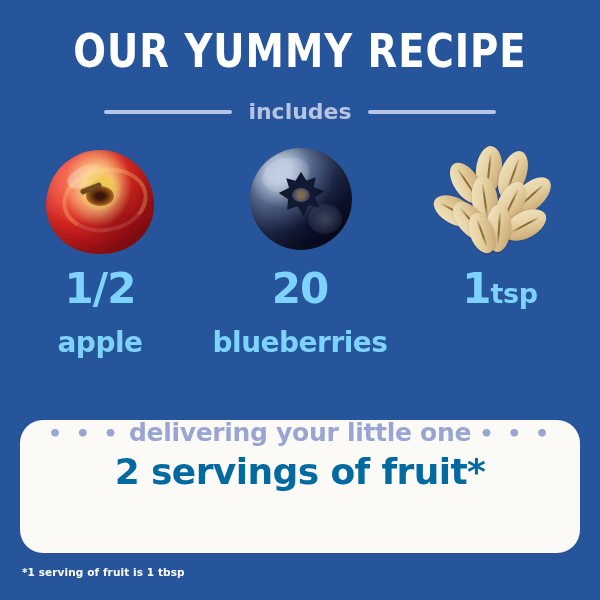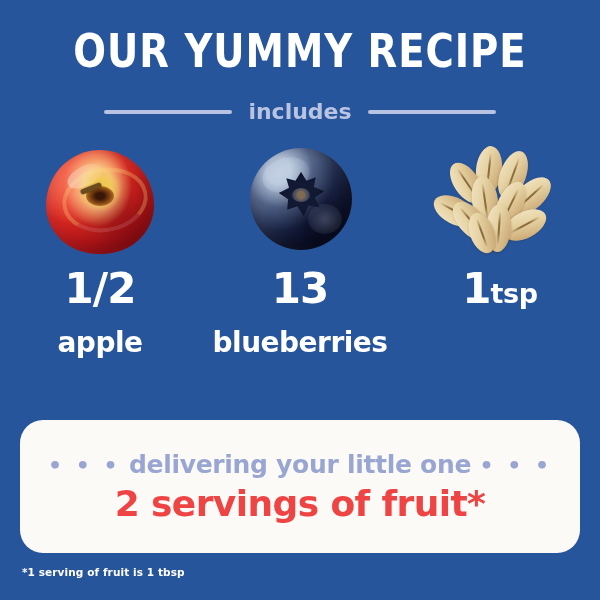--- a/index.html
+++ b/index.html
@@ -50,21 +50,21 @@
     display:flex;
   }
   .col{
     flex:1 1 0;position:relative;
     display:flex;flex-direction:column;align-items:center;
   }
   .art{
     width:120px;height:118px;position:relative;
   }
   .labels{
-    margin-top:8px;text-align:center;color:#ffffff;
+    margin-top:8px;text-align:center;color:#7dd3fc;
     font-family:"DejaVu Sans", sans-serif;font-weight:bold;
     line-height:0.98;
   }
   .big{
     font-size:42px;letter-spacing:-1px;display:inline-block;
   }
   .unit{
     font-size:27px;letter-spacing:-0.4px;display:inline-block;
     vertical-align:baseline;
   }
@@ -153,31 +153,31 @@
     content:"";position:absolute;left:50%;top:14%;width:2px;height:72%;
     transform:translateX(-50%);
     background:linear-gradient(180deg, rgba(140,104,52,0.0), rgba(126,92,44,0.85) 35%, rgba(126,92,44,0.85) 65%, rgba(140,104,52,0.0));
     border-radius:2px;
   }
 
   
   .card{
     position:absolute;left:20px;top:420px;width:560px;height:133px;
     background:#FBFAF7;border-radius:23px;
-    display:flex;flex-direction:column;align-items:center;justify-content:center;
+    display:flex;flex-direction:column;align-items:center;
   }
   .card .delivering{
     color:#9AA6D2;
     font-family:"DejaVu Sans", sans-serif;font-weight:bold;
     font-size:25px;letter-spacing:-0.3px;line-height:1;
     white-space:nowrap;
   }
   .card .delivering .dots{letter-spacing:3px;font-size:22px;}
   .card .servings{
-    color:#ef4444;
+    color:#0369a1;
     font-family:"DejaVu Sans", sans-serif;font-weight:bold;
     font-size:36px;letter-spacing:-0.6px;line-height:1;
     margin-top:9px;white-space:nowrap;
   }
 
   
   .footnote{
     position:absolute;left:22px;top:566px;
     color:#FFFFFF;
     font-family:"DejaVu Sans", sans-serif;font-weight:bold;
@@ -216,21 +216,21 @@
   <div class="col">
     <div class="art">
       <div class="berry">
         <div class="bloom"></div>
         <div class="bloom2"></div>
         <div class="crown"></div>
         <div class="calyx"></div>
       </div>
     </div>
     <div class="labels">
-      <span class="big">13</span>
+      <span class="big">20</span>
       <span class="word">blueberries</span>
     </div>
   </div>
 
   <div class="col">
     <div class="art">
       <div class="oats">
         <div class="flake" style="left:34px;top:0px;width:26px;height:48px;transform:rotate(6deg);"></div>
         <div class="flake" style="left:58px;top:4px;width:26px;height:50px;transform:rotate(20deg);"></div>
         <div class="flake" style="left:12px;top:14px;width:25px;height:46px;transform:rotate(-34deg);"></div>

